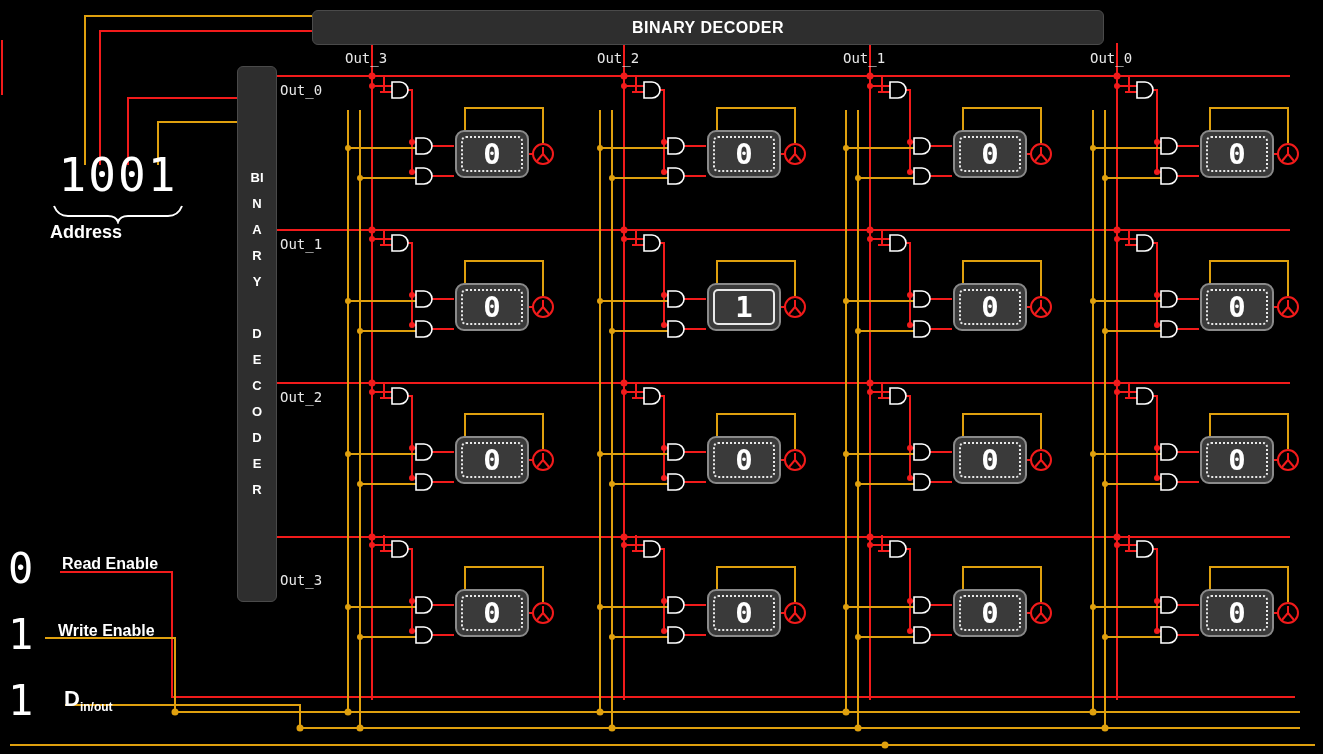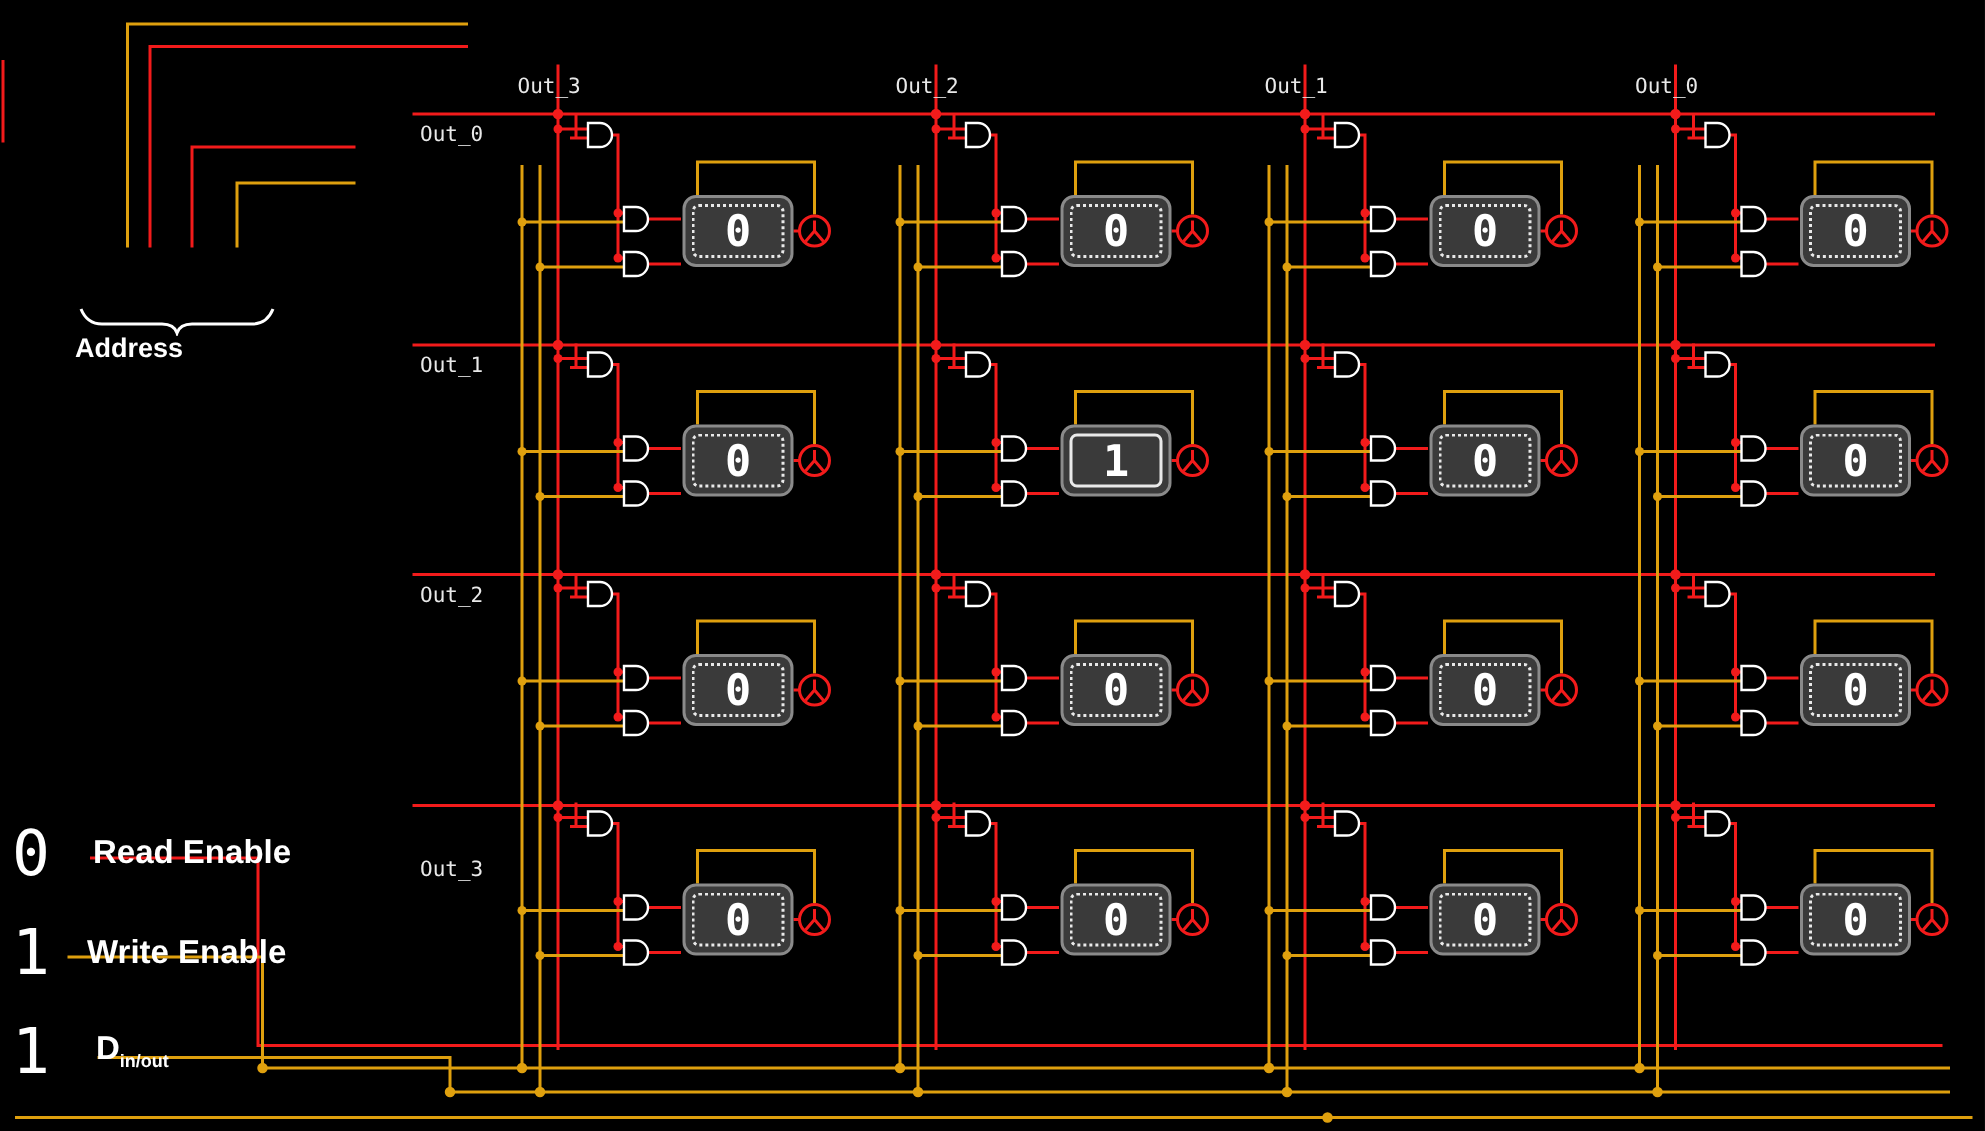--- a/index.html
+++ b/index.html
@@ -46,21 +46,21 @@
   }
   .addr-label{
     position:absolute;left:50px;top:222px;width:136px;text-align:left;
     font-weight:bold;font-size:18px;
   }
   
   .ctl-digit{
     position:absolute;font-family:"DejaVu Sans Mono",monospace;
     font-size:42px;line-height:42px;
   }
-  .ctl-label{position:absolute;font-weight:bold;font-size:22px;white-space:nowrap;}
+  .ctl-label{position:absolute;font-weight:bold;font-size:16px;white-space:nowrap;}
   .ctl-label sub{font-size:12px;}
   
   .cell{position:absolute;width:235px;height:150px;}
   .cell .art{position:absolute;left:0;top:0;overflow:visible;}
   .display{
     position:absolute;left:115px;top:50px;width:74px;height:48px;
     background:var(--display-bg);border:2px solid #8a8a8a;border-radius:9px;
     box-sizing:border-box;display:flex;align-items:center;justify-content:center;
   }
   .display::before{
@@ -175,30 +175,38 @@
       <circle cx="360" cy="728" r="3.5"></circle>
         <circle cx="612" cy="728" r="3.5"></circle>
         <circle cx="858" cy="728" r="3.5"></circle>
         <circle cx="1105" cy="728" r="3.5"></circle>
       <circle cx="175" cy="712" r="3.5"></circle>
         <circle cx="300" cy="728" r="3.5"></circle>
         <circle cx="885" cy="745" r="3.5"></circle>
     </g>
   </svg>
 
+  <div class="top-decoder">
+    <span>BINARY DECODER</span>
+  </div>
   <span class="pin-label" style="left:345px;top:50px">Out_3</span>
   <span class="pin-label" style="left:597px;top:50px">Out_2</span>
   <span class="pin-label" style="left:843px;top:50px">Out_1</span>
   <span class="pin-label" style="left:1090px;top:50px">Out_0</span>
 
+  <div class="left-decoder">
+    <span class="vword">BINARY</span>
+    <span class="vword">DECODER</span>
+  </div>
   <span class="pin-label" style="left:280px;top:82px">Out_0</span>
   <span class="pin-label" style="left:280px;top:236px">Out_1</span>
   <span class="pin-label" style="left:280px;top:389px">Out_2</span>
   <span class="pin-label" style="left:280px;top:572px">Out_3</span>
 
+  <div class="addr-digits">1001</div>
   <svg class="abs" style="left:50px;top:204px" width="136" height="20">
     <path d="M4 2 Q8 12 18 12 L58 12 Q66 12 68 18 Q70 12 78 12 L118 12 Q128 12 132 2" stroke="#ffffff" stroke-width="2" fill="none"></path>
   </svg>
   <div class="addr-label">Address</div>
 
   <span class="ctl-digit" style="left:8px;top:548px">0</span>
   <span class="ctl-label" style="left:62px;top:555px">Read Enable</span>
 
   <span class="ctl-digit" style="left:8px;top:614px">1</span>
   <span class="ctl-label" style="left:58px;top:622px">Write Enable</span>

